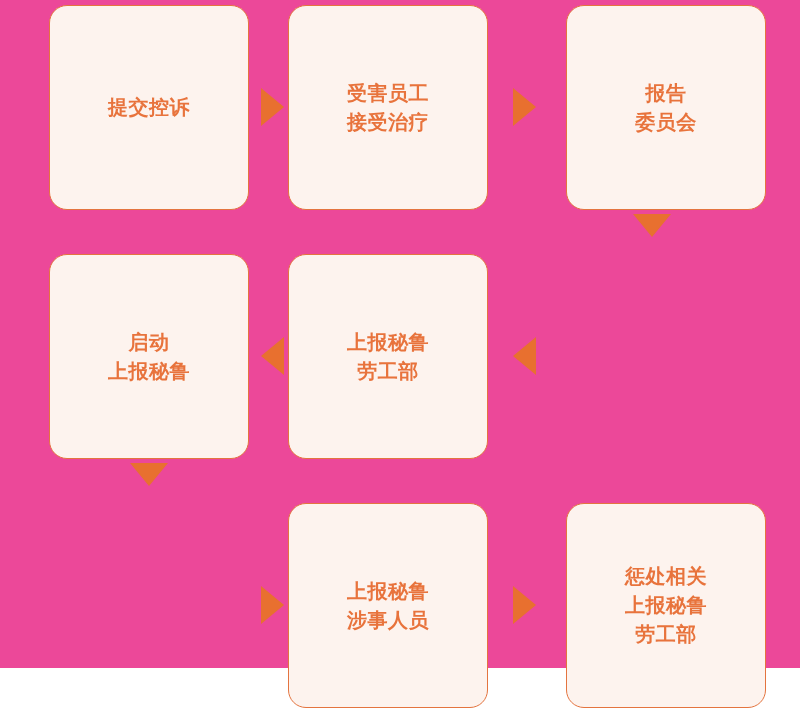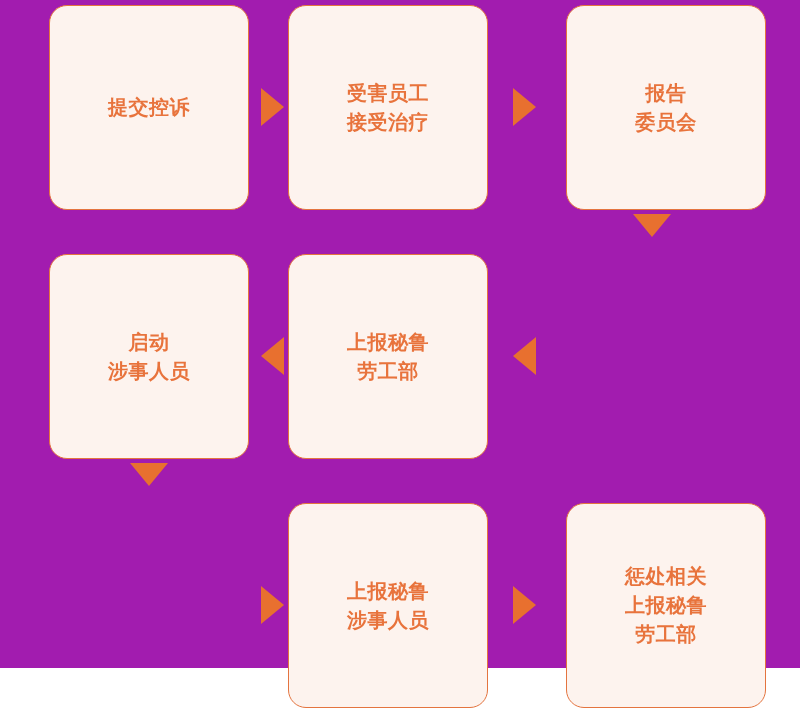--- a/index.html
+++ b/index.html
@@ -10,21 +10,21 @@
   body {
     width: 800px;
     height: 712px;
     font-family: "Liberation Sans", "DejaVu Sans", sans-serif;
     overflow: hidden;
   }
   #flow-canvas {
     position: relative;
     width: 800px;
     height: 668px;
-    background: #a21caf;
+    background: #ec4899;
   }
   .flow-box {
     position: absolute;
     box-sizing: border-box;
     width: 200px;
     height: 205px;
     border: 1.6px solid #E4743F;
     border-radius: 18px;
     background: #FDF3EE;
     display: flex;
@@ -102,21 +102,21 @@
 
   <div class="flow-box col-3 row-1">
     <span class="flow-box-label">报告
 委员会</span>
   </div>
 
   <div class="arrow arrow-down ahc-3 av-gap1"></div>
 
   <div class="flow-box col-1 row-2">
     <span class="flow-box-label">启动
-涉事人员</span>
+上报秘鲁</span>
   </div>
 
   <div class="arrow arrow-left ah-1 av-row2"></div>
 
   <div class="flow-box col-2 row-2">
     <span class="flow-box-label">上报秘鲁
 劳工部</span>
   </div>
 
   <div class="arrow arrow-left ah-2 av-row2"></div>

